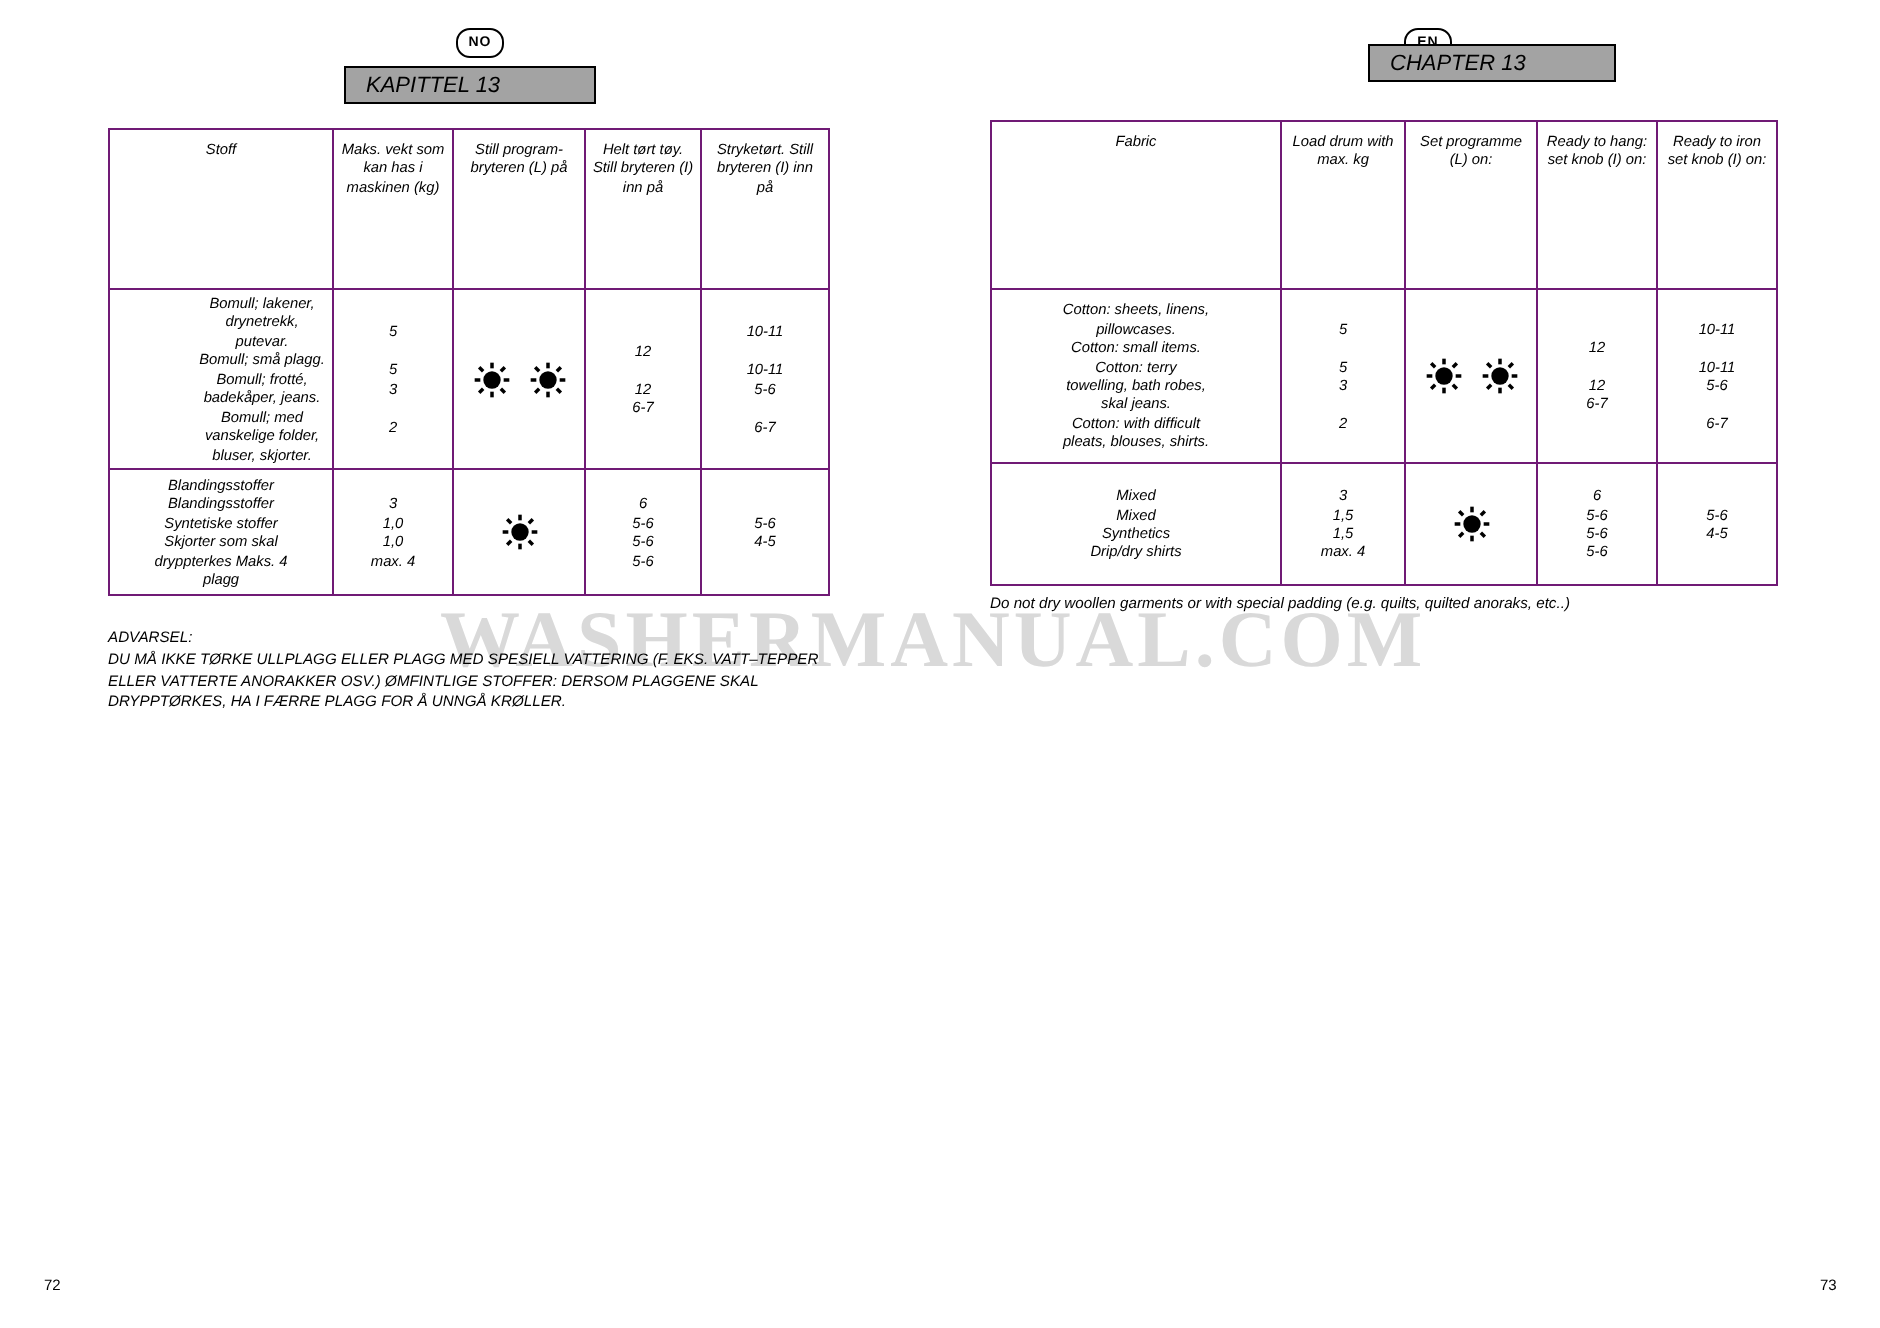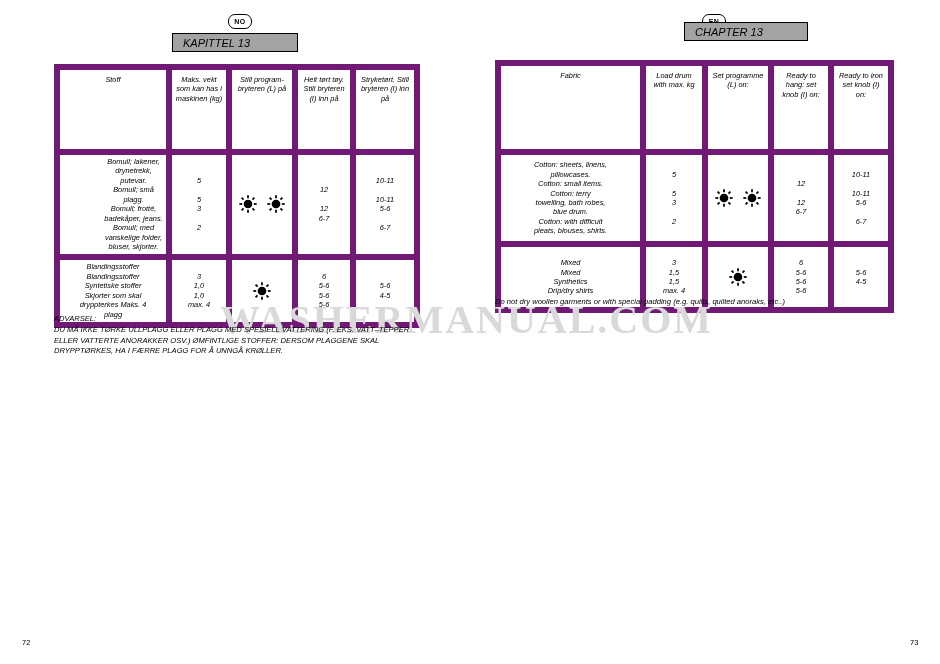--- a/index.html
+++ b/index.html
@@ -63,21 +63,21 @@
   }
   table.wash {
     position: absolute;
     border-collapse: collapse;
     table-layout: fixed;
     font-size: 7.4px;
     font-style: italic;
     background: #fff;
   }
   table.wash td, table.wash th {
-    border: 6px solid #701a75;
+    border: 1px solid #701a75;
     text-align: center;
     vertical-align: middle;
     padding: 2px 3px;
     font-weight: normal;
     line-height: 1.28;
   }
   table.wash thead td {
     vertical-align: top;
     padding-top: 5px;
   }
@@ -273,21 +273,21 @@
       </tr>
     </thead>
     <tbody>
       <tr>
         <td class="lines" style="height:82px;">
           <span>Cotton: sheets, linens,</span>
           <span>pillowcases.</span>
           <span>Cotton: small items.</span>
           <span>Cotton: terry</span>
           <span>towelling, bath robes,</span>
-          <span>blue drum.</span>
+          <span>skal jeans.</span>
           <span>Cotton: with difficult</span>
           <span>pleats, blouses, shirts.</span>
         </td>
         <td class="lines">
           <span>5</span>
           <span>&nbsp;</span>
           <span>5</span>
           <span>3</span>
           <span>&nbsp;</span>
           <span>2</span>

